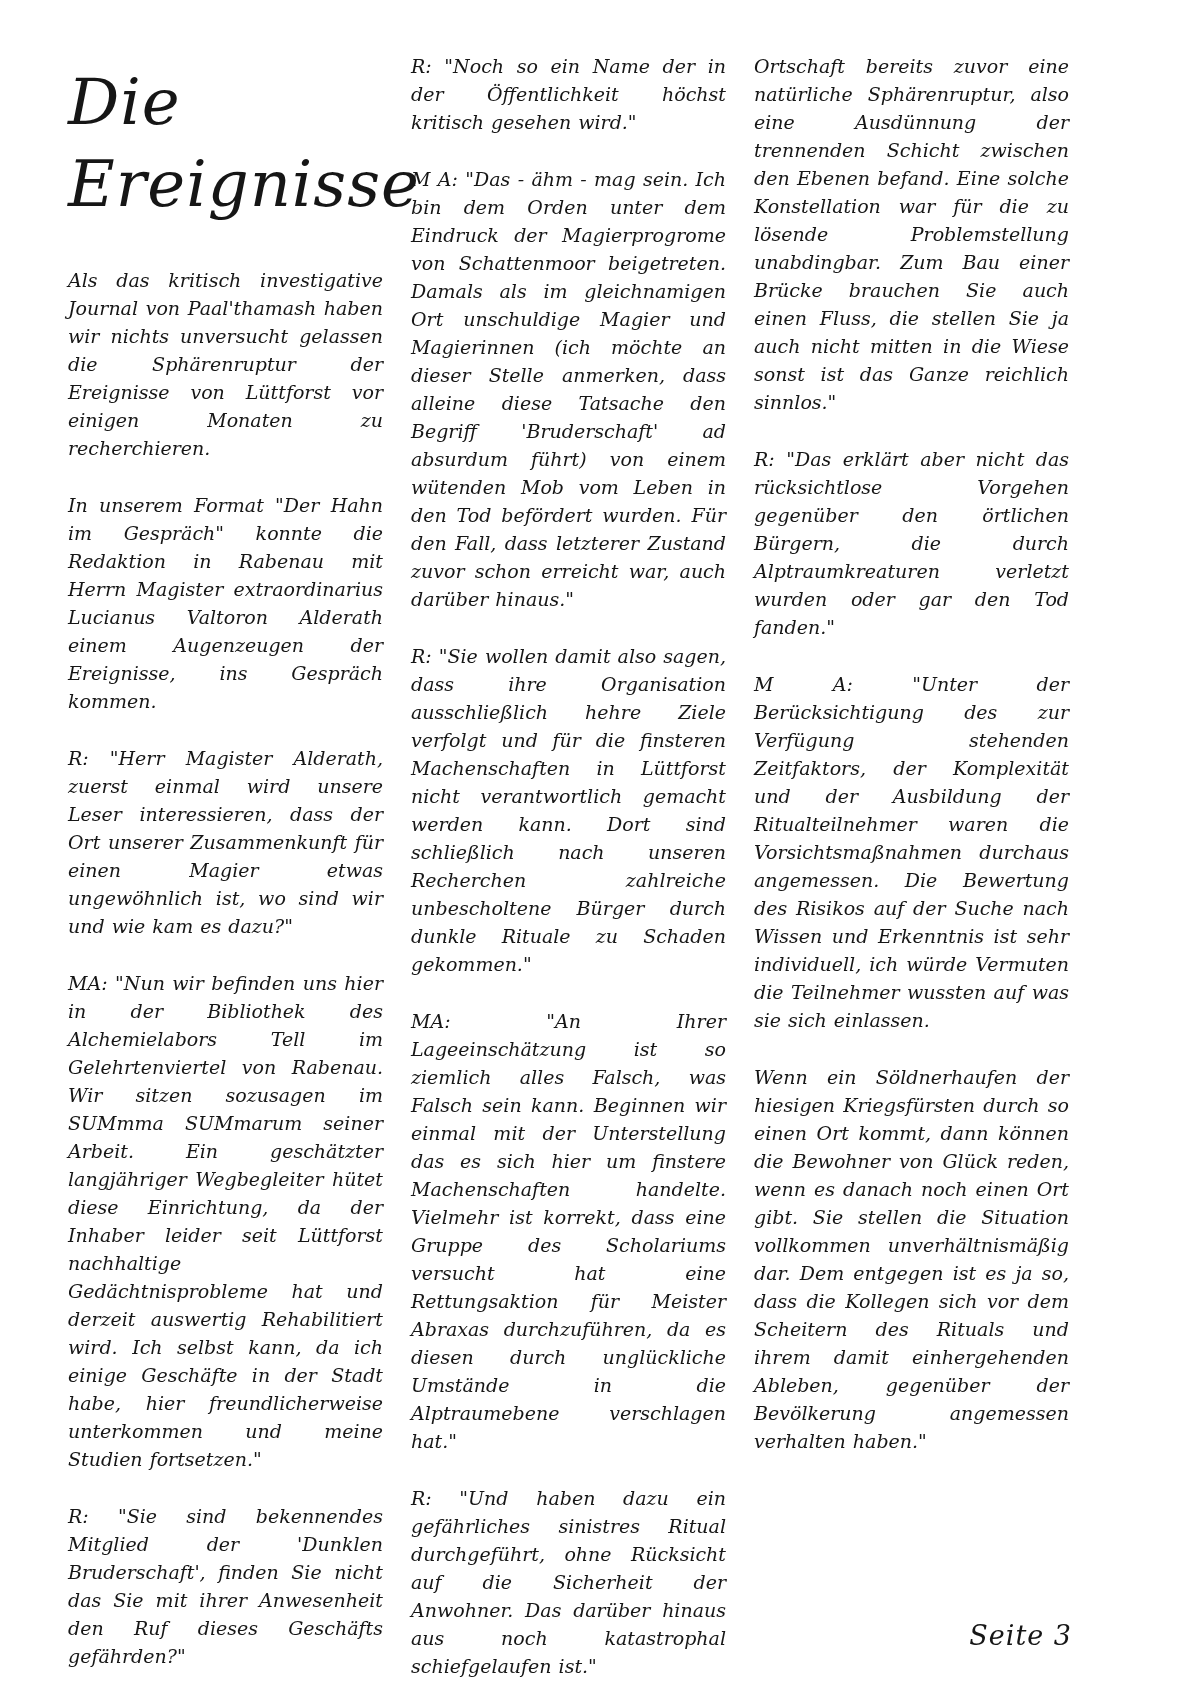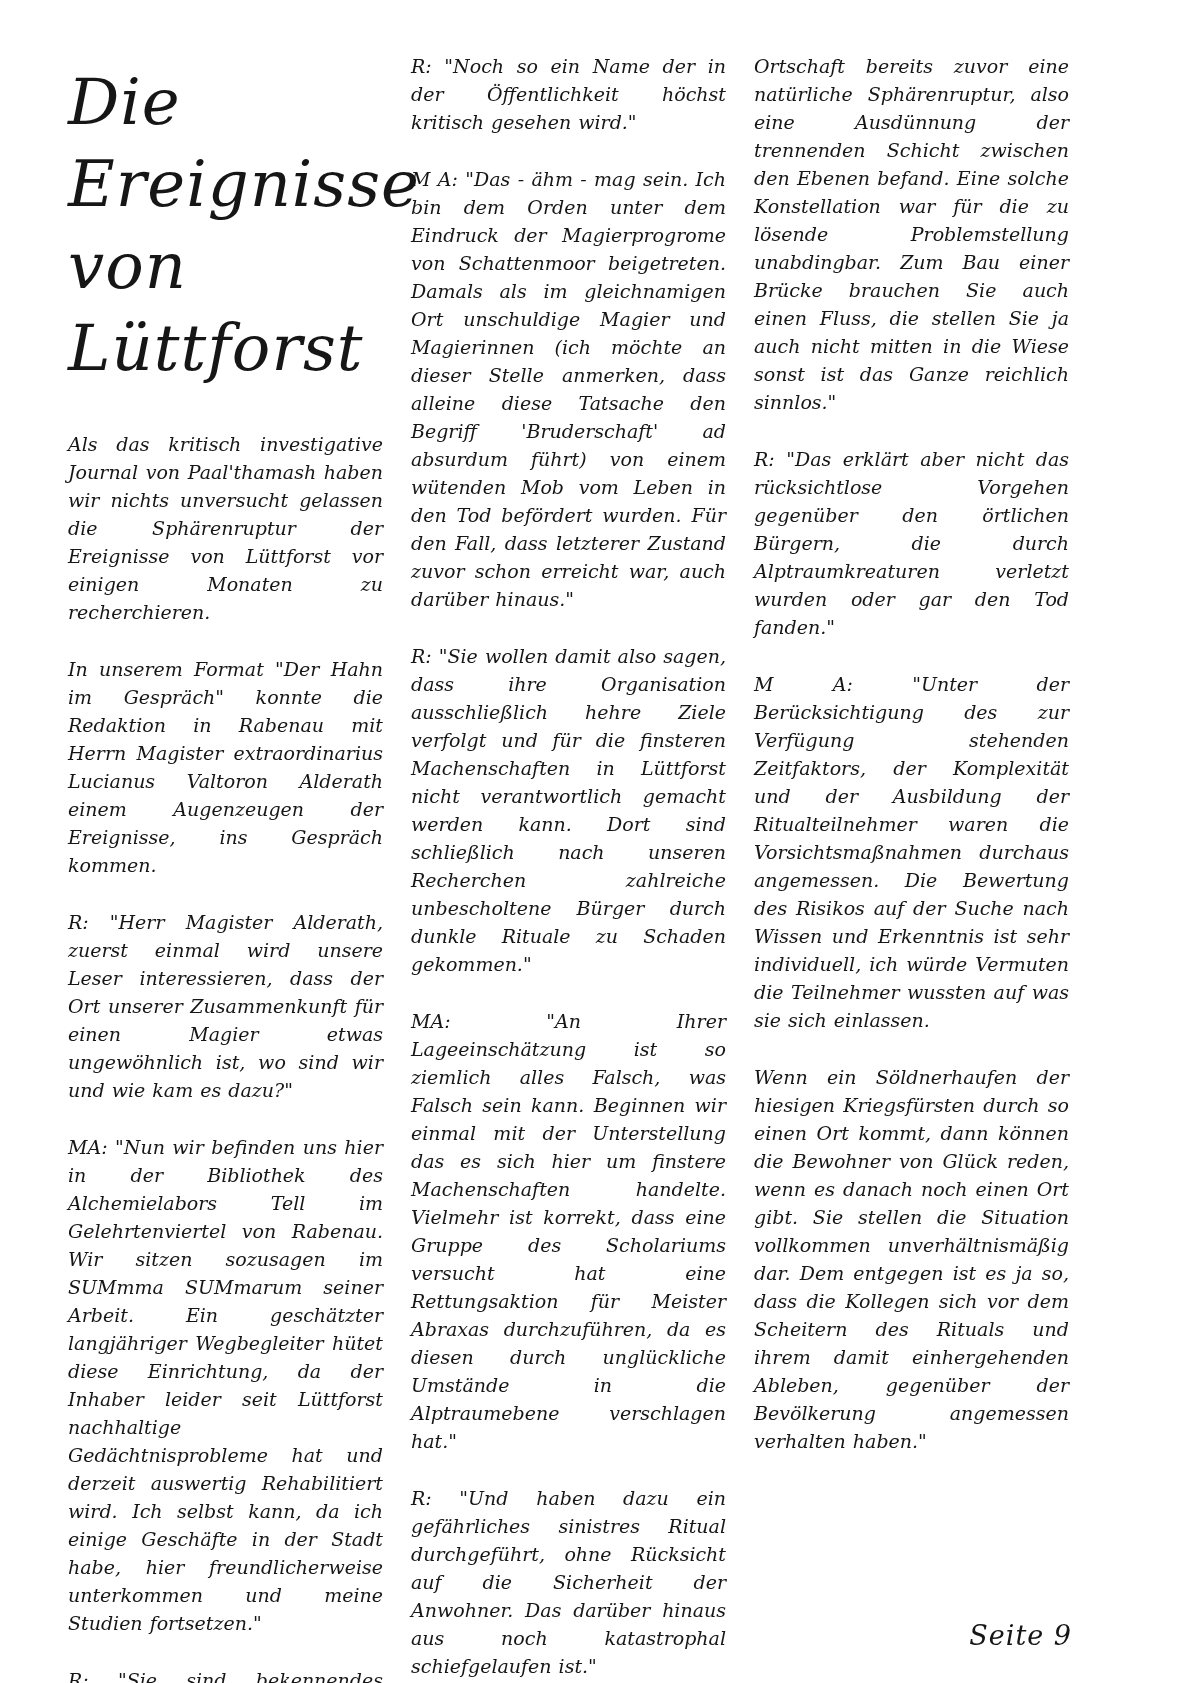--- a/index.html
+++ b/index.html
@@ -55,21 +55,21 @@
     font-size: 27px;
     letter-spacing: 1px;
   }
 </style>
 </head>
 <body>
 
 <div class="page">
   <div class="columns">
     <div class="col">
-      <h1 class="title"><span>Die Ereignisse</span><br><span>von Lüttforst</span></h1>
+      <h1 class="title"><span>Die Ereignisse</span><br></h1>
       <div>
           <p class="para">Als das kritisch investigative Journal von Paal'thamash haben wir nichts unversucht gelassen die Sphärenruptur der Ereignisse von Lüttforst vor einigen Monaten zu recherchieren.</p>
           <p class="para">In unserem Format "Der Hahn im Gespräch" konnte die Redaktion in Rabenau mit Herrn Magister extraordinarius Lucianus Valtoron Alderath einem Augenzeugen der Ereignisse, ins Gespräch kommen.</p>
           <p class="para">R: "Herr Magister Alderath, zuerst einmal wird unsere Leser interessieren, dass der Ort unserer Zusammenkunft für einen Magier etwas ungewöhnlich ist, wo sind wir und wie kam es dazu?"</p>
           <p class="para">MA: "Nun wir befinden uns hier in der Bibliothek des Alchemielabors Tell im Gelehrtenviertel von Rabenau. Wir sitzen sozusagen im SUMmma SUMmarum seiner Arbeit. Ein geschätzter langjähriger Wegbegleiter hütet diese Einrichtung, da der Inhaber leider seit Lüttforst nachhaltige Gedächtnisprobleme hat und derzeit auswertig Rehabilitiert wird. Ich selbst kann, da ich einige Geschäfte in der Stadt habe, hier freundlicherweise unterkommen und meine Studien fortsetzen."</p>
           <p class="para">R: "Sie sind bekennendes Mitglied der 'Dunklen Bruderschaft', finden Sie nicht das Sie mit ihrer Anwesenheit den Ruf dieses Geschäfts gefährden?"</p>
         </div>
     </div>
     <div class="col">
       <div>
@@ -84,13 +84,13 @@
       <div>
           <p class="para">Ortschaft bereits zuvor eine natürliche Sphärenruptur, also eine Ausdünnung der trennenden Schicht zwischen den Ebenen befand. Eine solche Konstellation war für die zu lösende Problemstellung unabdingbar. Zum Bau einer Brücke brauchen Sie auch einen Fluss, die stellen Sie ja auch nicht mitten in die Wiese sonst ist das Ganze reichlich sinnlos."</p>
           <p class="para">R: "Das erklärt aber nicht das rücksichtlose Vorgehen gegenüber den örtlichen Bürgern, die durch Alptraumkreaturen verletzt wurden oder gar den Tod fanden."</p>
           <p class="para">M A: "Unter der Berücksichtigung des zur Verfügung stehenden Zeitfaktors, der Komplexität und der Ausbildung der Ritualteilnehmer waren die Vorsichtsmaßnahmen durchaus angemessen. Die Bewertung des Risikos auf der Suche nach Wissen und Erkenntnis ist sehr individuell, ich würde Vermuten die Teilnehmer wussten auf was sie sich einlassen.</p>
           <p class="para">Wenn ein Söldnerhaufen der hiesigen Kriegsfürsten durch so einen Ort kommt, dann können die Bewohner von Glück reden, wenn es danach noch einen Ort gibt. Sie stellen die Situation vollkommen unverhältnismäßig dar. Dem entgegen ist es ja so, dass die Kollegen sich vor dem Scheitern des Rituals und ihrem damit einhergehenden Ableben, gegenüber der Bevölkerung angemessen verhalten haben."</p>
         </div>
     </div>
   </div>
 </div>
 
-<div class="footer">Seite 9</div>
+<div class="footer">Seite 3</div>
 
 </body></html>

